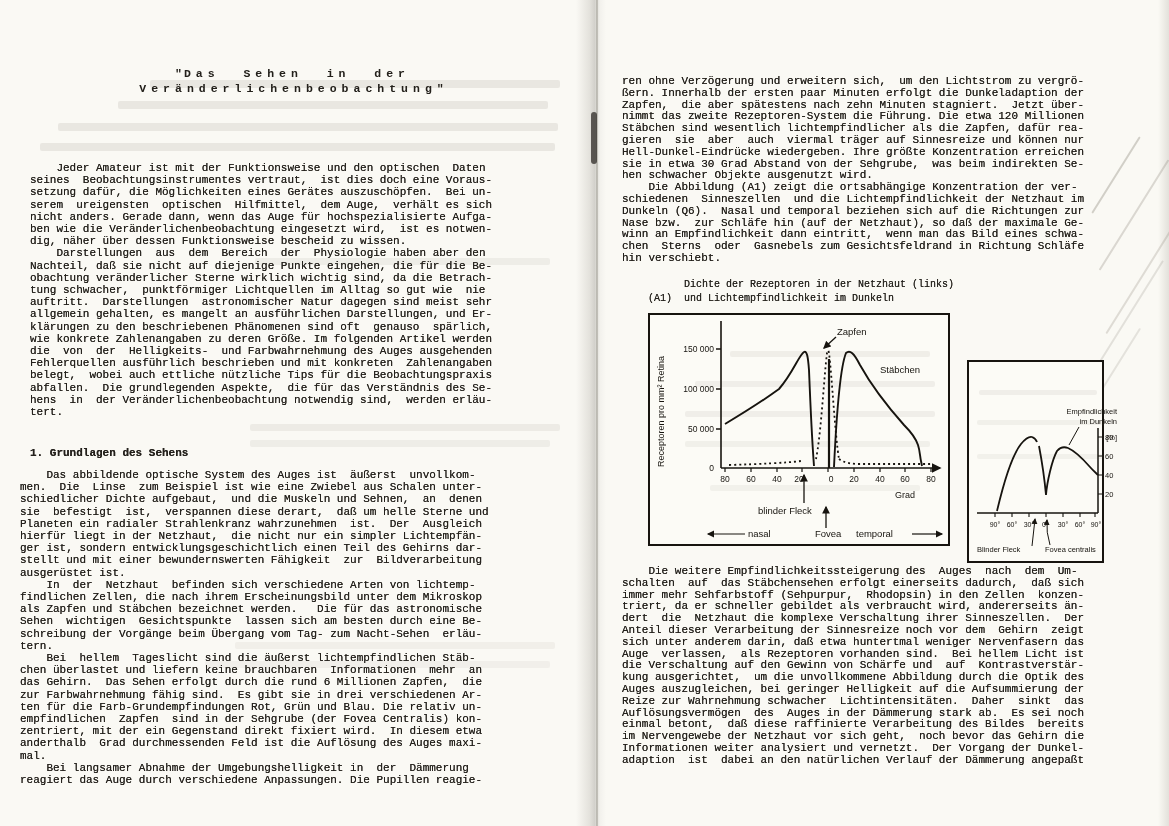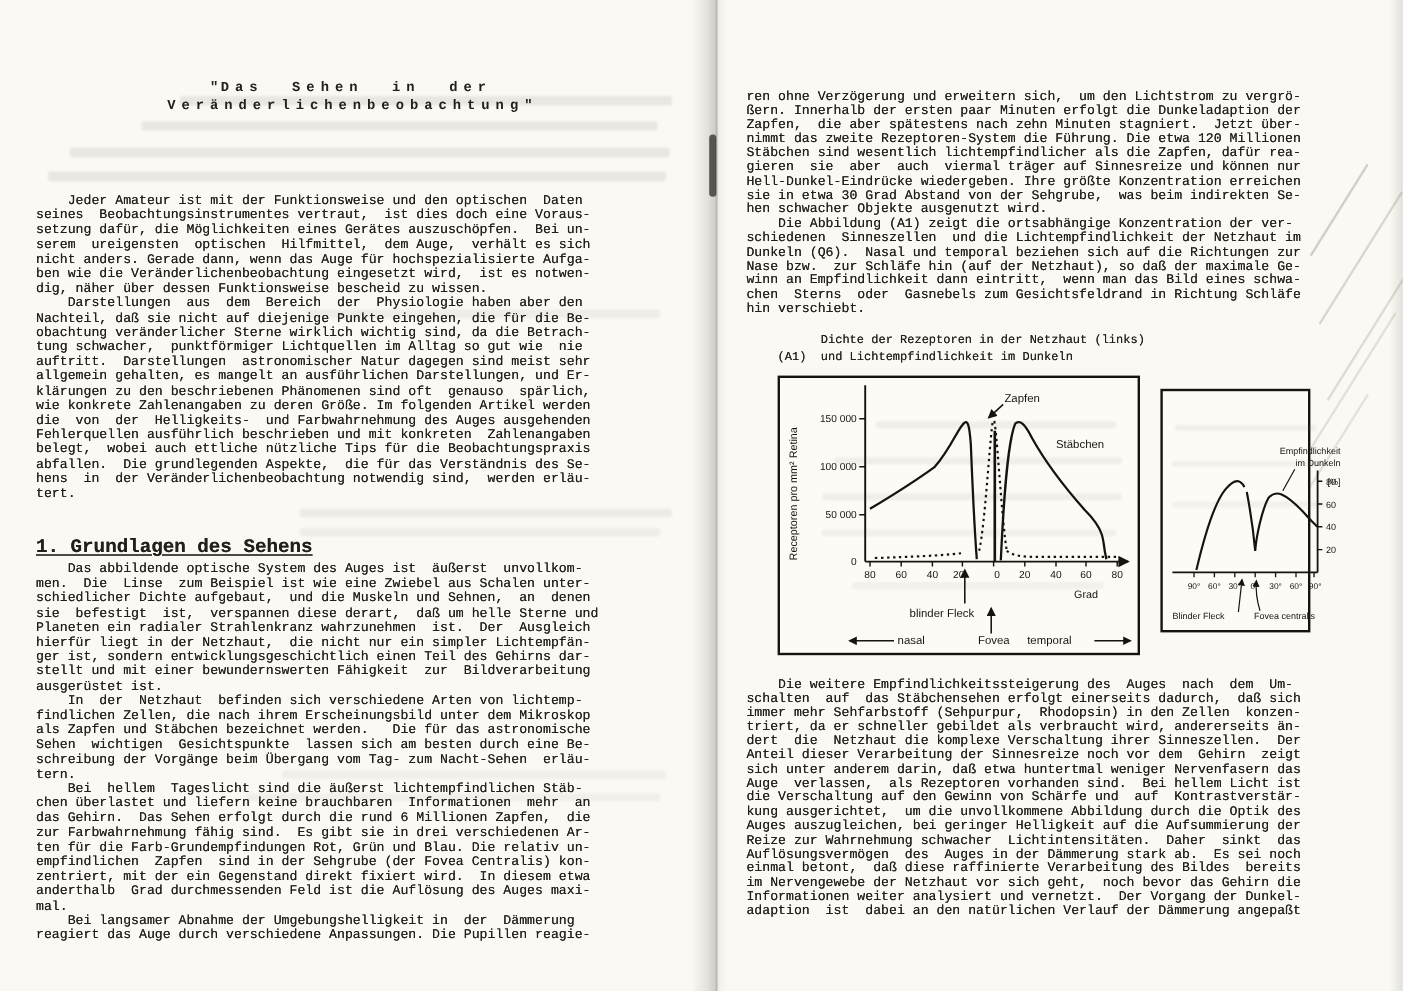--- a/index.html
+++ b/index.html
@@ -17,22 +17,22 @@
   .pn { position:absolute; width:100%; text-align:center; font-size:12.5px;
         letter-spacing:2px; font-weight:bold; }
   .typed { white-space:pre-wrap; font-size:11px; line-height:12.2px;
            text-shadow:0 0 0.5px rgba(35,32,27,0.85); }
   #page-right .typed { line-height:11.8px;margin-top:10px; }
 
   .title-line { position:absolute; width:100%; text-align:center;
                 font-size:11.5px; font-weight:bold; white-space:pre; }
   .title-line .u { text-underline-offset:3px; letter-spacing:5px; }
   .title-line .q { letter-spacing:2px; }
-  .heading { position:absolute; font-size:16px; font-weight:bold;
-             text-decoration:underline; text-underline-offset:2px;
+  .heading { position:absolute; font-size:11px; font-weight:bold;
+             text-underline-offset:2px;
              text-shadow:0 0 0.5px rgba(35,32,27,0.85); }
 
   .body-block { position:absolute; }
 
   .caption { position:absolute; display:flex; gap:12px; font-size:10px;
              line-height:13.5px; text-shadow:0 0 0.5px rgba(35,32,27,0.8);align-items:flex-end; }
   .caption .cap-text { white-space:pre-wrap; }
 
   .figbox { position:absolute; border:2px solid #17140f; background:#fcfbf6; }
   .figbox svg { position:absolute; left:0; top:0; }
@@ -91,21 +91,21 @@
 wie konkrete Zahlenangaben zu deren Größe. Im folgenden Artikel werden
 die  von  der  Helligkeits-  und Farbwahrnehmung des Auges ausgehenden
 Fehlerquellen ausführlich beschrieben und mit konkreten  Zahlenangaben
 belegt,  wobei auch ettliche nützliche Tips für die Beobachtungspraxis
 abfallen.  Die grundlegenden Aspekte,  die für das Verständnis des Se-
 hens  in  der Veränderlichenbeobachtung notwendig sind,  werden erläu-
 tert.</div>
 
     <div class="heading" style="left:30px;top:447px;">1. Grundlagen des Sehens</div>
 
-    <div class="body-block typed" style="left:30px;top:469px;width:510px;">    Das abbildende optische System des Auges ist  äußerst  unvollkom-
+    <div class="body-block typed" style="left:20px;top:469px;width:510px;">    Das abbildende optische System des Auges ist  äußerst  unvollkom-
 men.  Die  Linse  zum Beispiel ist wie eine Zwiebel aus Schalen unter-
 schiedlicher Dichte aufgebaut,  und die Muskeln und Sehnen,  an  denen
 sie  befestigt  ist,  verspannen diese derart,  daß um helle Sterne und
 Planeten ein radialer Strahlenkranz wahrzunehmen  ist.  Der  Ausgleich
 hierfür liegt in der Netzhaut,  die nicht nur ein simpler Lichtempfän-
 ger ist, sondern entwicklungsgeschichtlich einen Teil des Gehirns dar-
 stellt und mit einer bewundernswerten Fähigkeit  zur  Bildverarbeitung
 ausgerüstet ist.
     In  der  Netzhaut  befinden sich verschiedene Arten von lichtemp-
 findlichen Zellen, die nach ihrem Erscheinungsbild unter dem Mikroskop
@@ -210,21 +210,21 @@
         <path d="M176,213 L176,192" stroke="#17140f" stroke-width="1.3" fill="none" marker-end="url(#ah)"></path>
 
         <path d="M95,219 L58,219" stroke="#17140f" stroke-width="1.2" fill="none" marker-end="url(#ah)"></path>
         <text x="98" y="222" font-size="9.5">nasal</text>
         <text x="165" y="222" font-size="9.5">Fovea</text>
         <text x="206" y="222" font-size="9.5">temporal</text>
         <path d="M262,219 L292,219" stroke="#17140f" stroke-width="1.2" fill="none" marker-end="url(#ah)"></path>
       </svg>
     </div>
 
-    <div class="figbox" style="left:382px;top:324px;width:125px;height:203px;">
+    <div class="figbox" style="left:382px;top:360px;width:137px;height:203px;">
       <div class="ghost" style="left:10px;top:28px;width:118px;height:5px;opacity:0.7;"></div>
       <div class="ghost" style="left:8px;top:58px;width:128px;height:5px;opacity:0.65;"></div>
       <div class="ghost" style="left:8px;top:92px;width:126px;height:5px;opacity:0.6;"></div>
       <svg width="151" height="199" viewBox="0 0 151 199">
         <defs>
           <marker id="ah2" markerWidth="7" markerHeight="7" refX="5" refY="3" orient="auto">
             <path d="M0,0 L6,3 L0,6 Z" fill="#17140f"></path>
           </marker>
         </defs>
 

